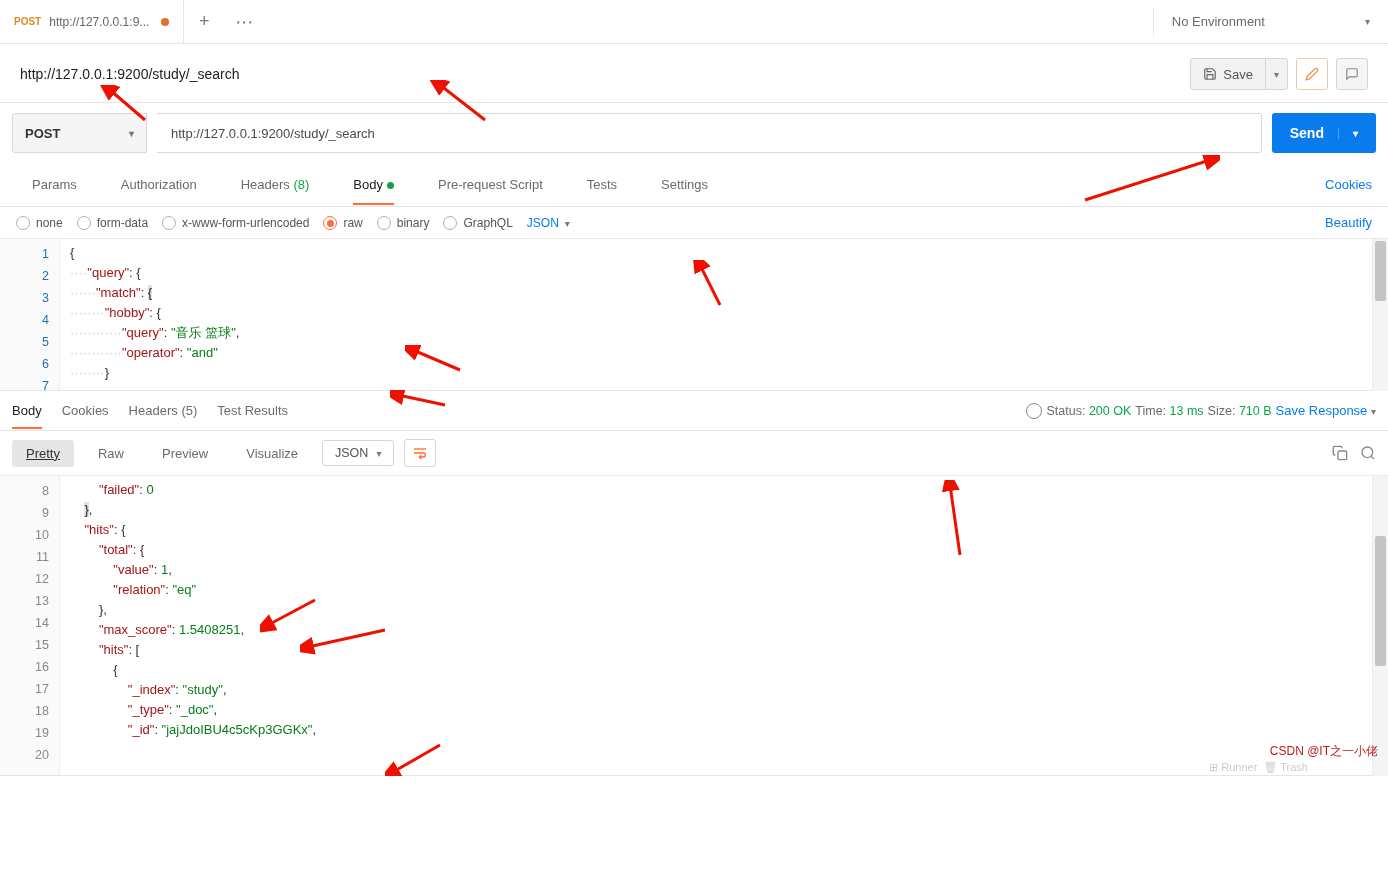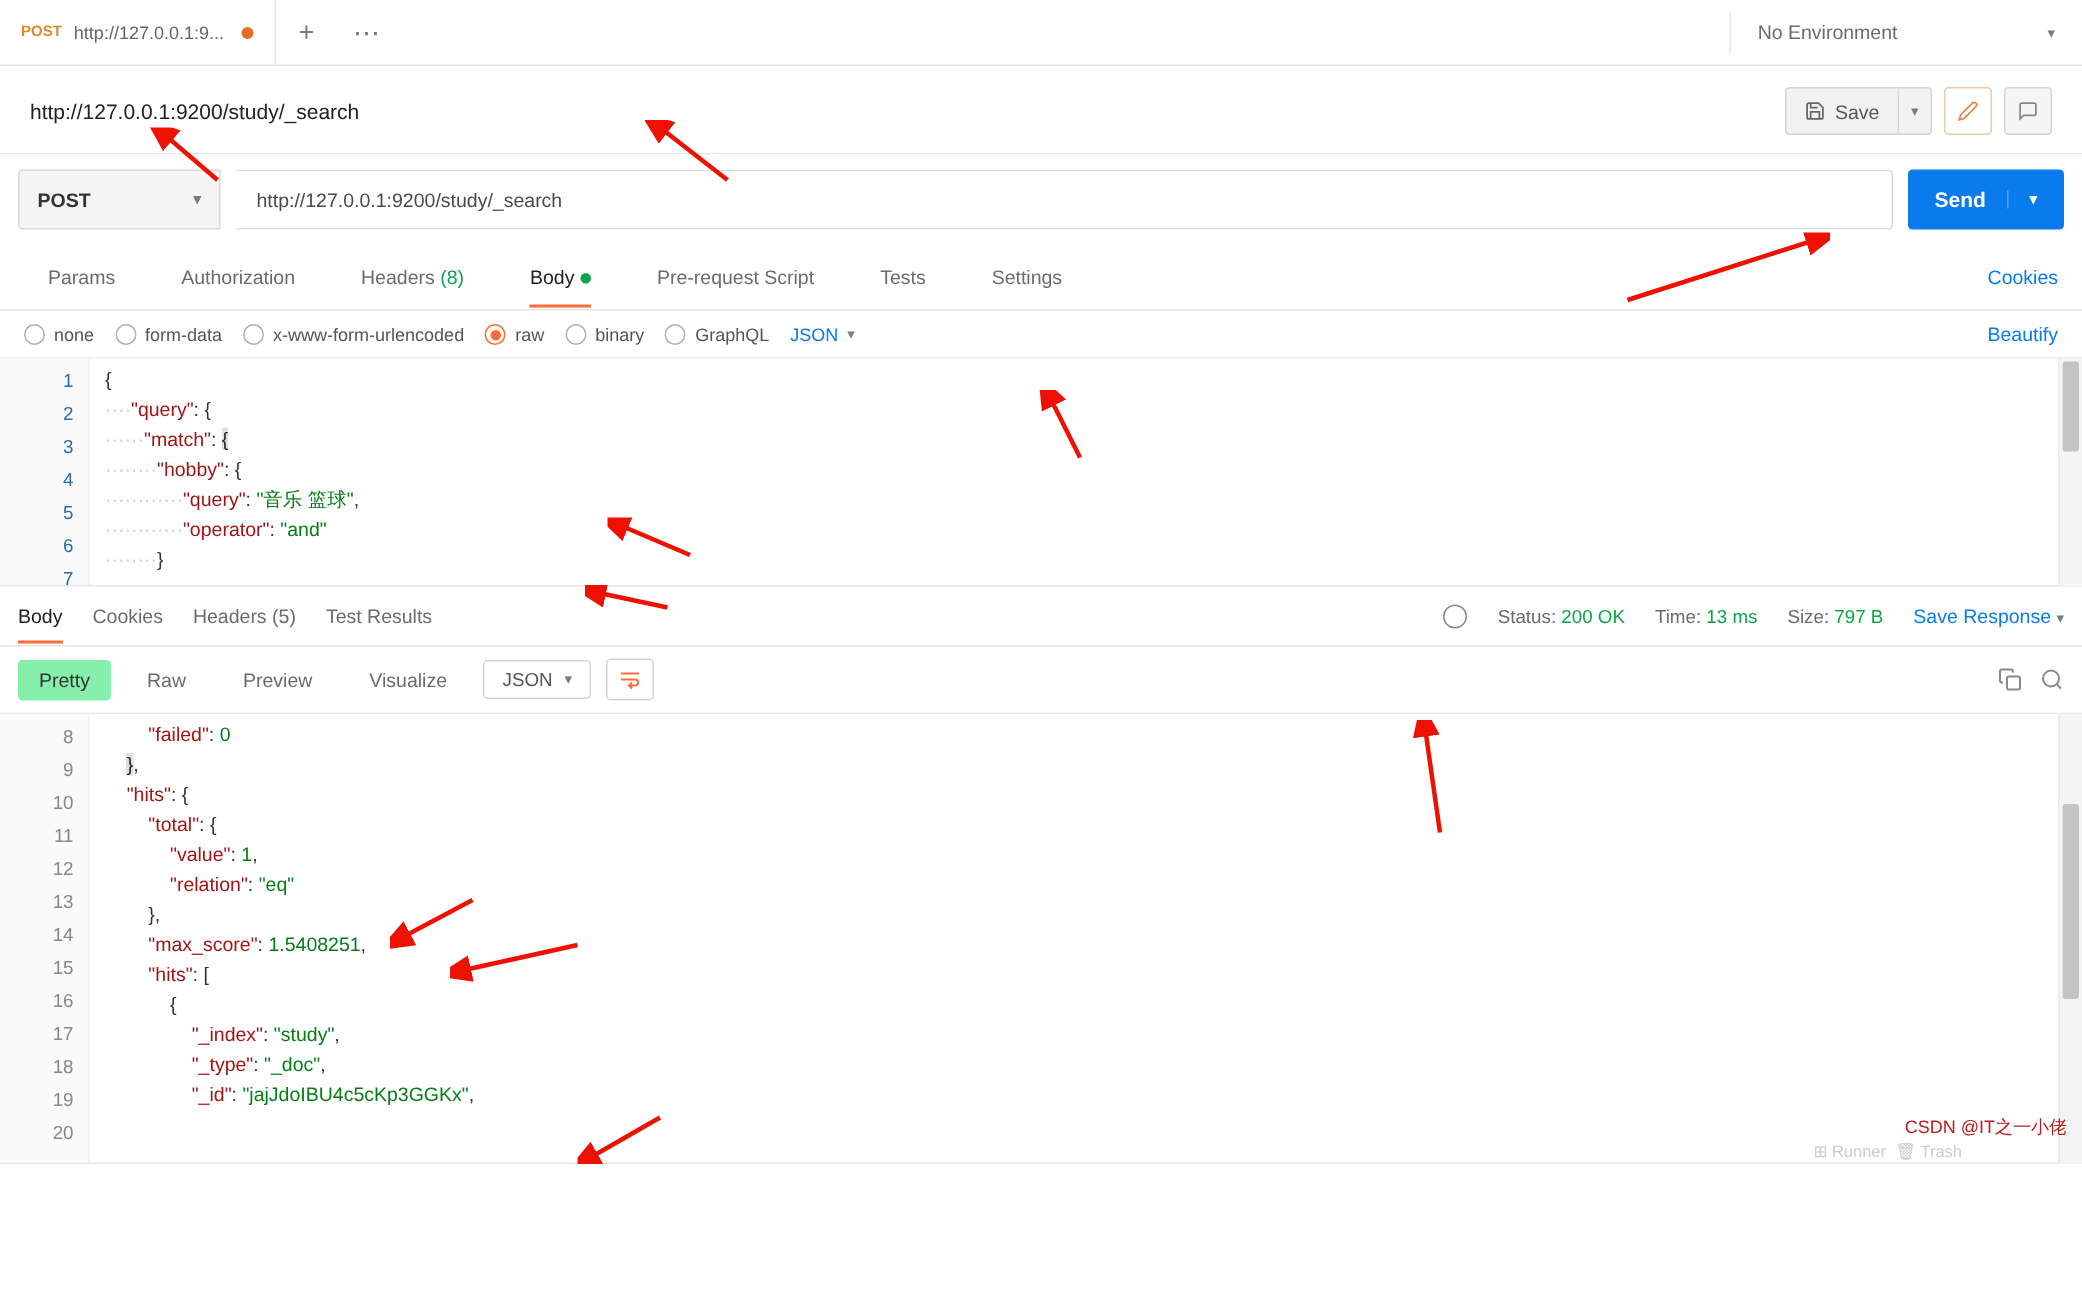--- a/index.html
+++ b/index.html
@@ -45,27 +45,27 @@
 .code { flex: 1; padding: 4px 10px; line-height: 20px; white-space: pre; }
 .kw { color: #a31515; }
 .br { color: #333; }
 .str { color: #067d17; }
 .num { color: #067d17; }
 .dots { color: #ccc; }
 .resptabs { display: flex; align-items: center; padding: 0 12px; border-bottom: 1px solid #e6e6e6; height: 40px; gap: 20px; }
 .resptab { font-size: 13px; color: #6b6b6b; padding: 10px 0; position: relative; }
 .resptab.active { color: #212121; }
 .resptab.active::after { content: ""; position: absolute; left: 0; right: 0; bottom: -1px; height: 2px; background: #ff6c37; }
-.resmeta { margin-left: auto; display: flex; align-items: center; gap: 20px; font-size: 12.5px; color: #6b6b6b; }
+.resmeta { margin-left: auto; display: flex; align-items: center; gap: 4px; font-size: 12.5px; color: #6b6b6b; }
 .resmeta .val { color: #0ea449; }
 .resmeta .save { color: #097bed; font-size: 13px; }
 .globe { width: 16px; height: 16px; border: 1.3px solid #888; border-radius: 50%; position: relative; }
 .viewtabs { display: flex; align-items: center; padding: 8px 12px; gap: 10px; border-bottom: 1px solid #ebebeb; }
 .viewbtn { padding: 6px 14px; font-size: 13px; color: #6b6b6b; border-radius: 3px; }
-.viewbtn.active { background: #86efac; color: #333; }
+.viewbtn.active { background: #e5e5e5; color: #333; text-decoration: underline; }
 .fmt-select { border: 1px solid #d5d5d5; border-radius: 3px; padding: 5px 12px; font-size: 12.5px; color: #555; display: flex; align-items: center; gap: 8px; }
 .wrap-btn { border: 1px solid #d5d5d5; border-radius: 3px; width: 32px; height: 28px; display: flex; align-items: center; justify-content: center; color: #ff6c37; }
 .view-right { margin-left: auto; display: flex; gap: 12px; color: #6b6b6b; }
 .response-editor .gutter { color: #888; font-size: 12.5px; }
 .response-editor .code { white-space: pre; }
 .arrow { position: absolute; pointer-events: none; }
 .watermark { position: absolute; right: 10px; bottom: 16px; font-size: 12px; color: #b91c1c; }
 .footer-dim { position: absolute; right: 80px; bottom: 2px; font-size: 11px; color: #ccc; }
 .scrollbar-v { position: absolute; right: 0; width: 16px; background: #f4f4f4; border-left: 1px solid #eaeaea; }
 .scrollbar-thumb { background: #c4c4c4; border-radius: 2px; margin: 2px; }
@@ -197,21 +197,21 @@
 
 <div class="resptabs">
   <div class="resptab active">Body</div>
   <div class="resptab">Cookies</div>
   <div class="resptab"><span>Headers</span> <span class="count">(5)</span></div>
   <div class="resptab">Test Results</div>
   <div class="resmeta">
     <span class="globe"></span>
     <span><span>Status:</span> <span class="val">200 OK</span></span>
     <span><span>Time:</span> <span class="val">13 ms</span></span>
-    <span><span>Size:</span> <span class="val">797 B</span></span>
+    <span><span>Size:</span> <span class="val">710 B</span></span>
     <span class="save"><span>Save Response</span> <span class="chev">▾</span></span>
   </div>
 </div>
 
 <div class="viewtabs">
   <div class="viewbtn active">Pretty</div>
   <div class="viewbtn">Raw</div>
   <div class="viewbtn">Preview</div>
   <div class="viewbtn">Visualize</div>
   <div class="fmt-select">

